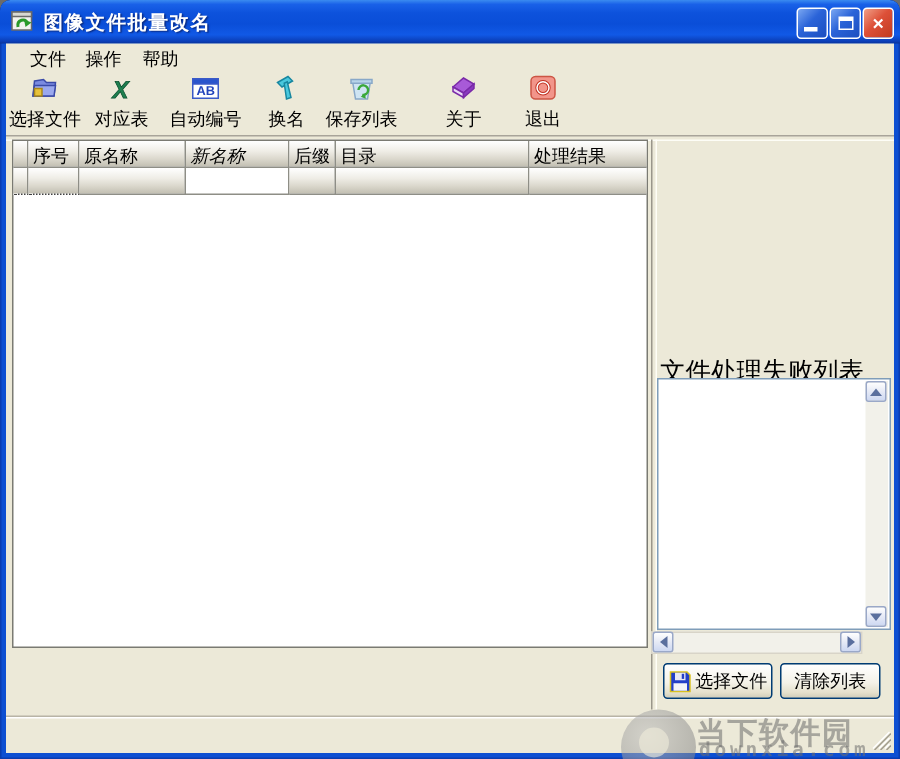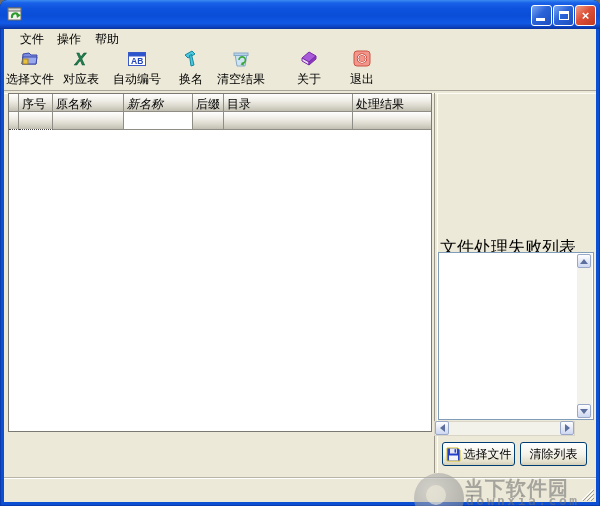--- a/index.html
+++ b/index.html
@@ -83,20 +83,21 @@
 
   <div id="titlebar">
     <span id="title-icon">
       <svg width="17" height="16" viewBox="0 0 17 16">
         <rect x="1" y="2" width="13" height="12" fill="#f2f2ee" stroke="#6a6a6a"></rect>
         <rect x="1" y="2" width="13" height="3" fill="#d8d8d2" stroke="#6a6a6a"></rect>
         <path d="M5 12 C4 7,10 6,11 9" fill="none" stroke="#2a9a2a" stroke-width="2"></path>
         <path d="M9 7 L14 9 L10 12 Z" fill="#2a9a2a"></path>
       </svg>
     </span>
+    <span id="title-text">图像文件批量改名</span>
     <div id="btn-min" class="winbtn blue">
         <span class="glyph"></span>
       </div>
     <div id="btn-max" class="winbtn blue">
         <span class="glyph"></span>
       </div>
     <div id="btn-close" class="winbtn">
         <span>×</span>
       </div>
   </div>
@@ -154,21 +155,21 @@
 
       <div class="tbtn" style="left:210px;width:54px">
         <span class="ticon">
           <svg width="20" height="17" viewBox="0 0 20 17">
             <path d="M4 4 L16 4 L14 16 L6 16 Z" fill="#cfe4f2" stroke="#88a8c8"></path>
             <rect x="3" y="3" width="14" height="2.5" fill="#b8d4ea" stroke="#88a8c8"></rect>
             <path d="M8 10 a3.2 3.2 0 1 1 2.5 3.2" fill="none" stroke="#3aa83a" stroke-width="1.6"></path>
             <path d="M9.5 14.5 L12.5 12.2 L12.8 15.8 Z" fill="#3aa83a"></path>
           </svg>
         </span>
-        <span class="tlabel">清空结果</span>
+        <span class="tlabel">保存列表</span>
       </div>
 
       <div class="tbtn" style="left:290px;width:30px">
         <span class="ticon">
           <svg width="20" height="17" viewBox="0 0 20 17">
             <path d="M3 8 L10 2 L17 6 L10 12 Z" fill="#a85ad8" stroke="#7a2aa8"></path>
             <path d="M3 8 L10 12 L10 15 L3 11 Z" fill="#ead8f6" stroke="#7a2aa8"></path>
             <path d="M10 12 L17 6 L17 9 L10 15 Z" fill="#8a3ac0" stroke="#7a2aa8"></path>
           </svg>
         </span>

